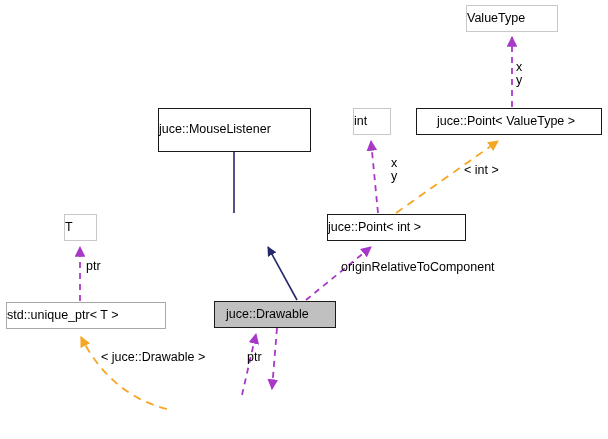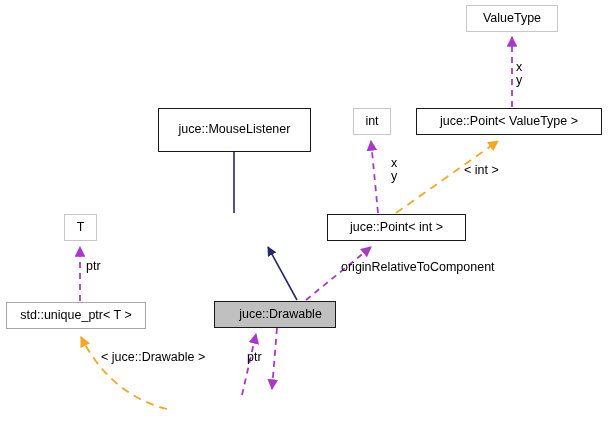--- a/index.html
+++ b/index.html
@@ -20,21 +20,20 @@
     left: 0;
     top: 0;
     width: 608px;
     height: 439px;
   }
   .node {
     position: absolute;
     box-sizing: border-box;
     display: flex;
     align-items: center;
-    justify-content: center;
     text-align: center;
     line-height: 1.08;
     font-size: 12.5px;
     color: #000000;
     background: #ffffff;
     white-space: pre;
     z-index: 5;
   }
   .node-solid {
     border: 1.6px solid #1a1a1a;
@@ -118,24 +117,24 @@
 
     <g>
       <path d="M 277 328 L 272 389" stroke="#a839c8" stroke-width="1.8" stroke-dasharray="6,5" fill="none" marker-end="url(#arrow-usage)"></path>
     </g>
 
   </svg>
 
   <div class="node node-faint" style="left:466px; top:5px;   width:92px;  height:27px;"><span>ValueType</span></div>
   <div class="node node-solid" style="left:158px; top:108px; width:153px; height:44px;"><span>juce::MouseListener</span></div>
   <div class="node node-faint" style="left:353px; top:108px; width:38px;  height:27px;"><span>int</span></div>
-  <div class="node node-solid" style="left:416px; top:108px; width:186px; height:27px;"><span>juce::Point&lt; ValueType &gt;</span></div>
+  <div class="node node-solid" style="left:416px; top:108px; width:186px; height:27px;padding-left:20px;"><span>juce::Point&lt; ValueType &gt;</span></div>
   <div class="node node-faint" style="left:64px;  top:214px; width:33px;  height:27px;"><span>T</span></div>
   <div class="node node-solid" style="left:327px; top:214px; width:139px; height:27px;"><span>juce::Point&lt; int &gt;</span></div>
-  <div class="node node-thin" style="left:6px;   top:302px; width:140px; height:27px;"><span>std::unique_ptr&lt; T &gt;</span></div>
+  <div class="node node-thin" style="left:6px;   top:302px; width:160px; height:27px;"><span>std::unique_ptr&lt; T &gt;</span></div>
   <div class="node node-current" style="left:214px; top:301px; width:122px; height:27px;"><span>juce::Drawable</span></div>
 
   <div class="edge-label" style="left:516px; top:61px;">x
 y</div>
   <div class="edge-label" style="left:391px; top:157px;">x
 y</div>
   <div class="edge-label" style="left:464px; top:164px;">&lt; int &gt;</div>
   <div class="edge-label" style="left:86px;  top:260px;">ptr</div>
   <div class="edge-label" style="left:341px; top:261px;">originRelativeToComponent</div>
   <div class="edge-label" style="left:101px; top:351px;">&lt; juce::Drawable &gt;</div>

